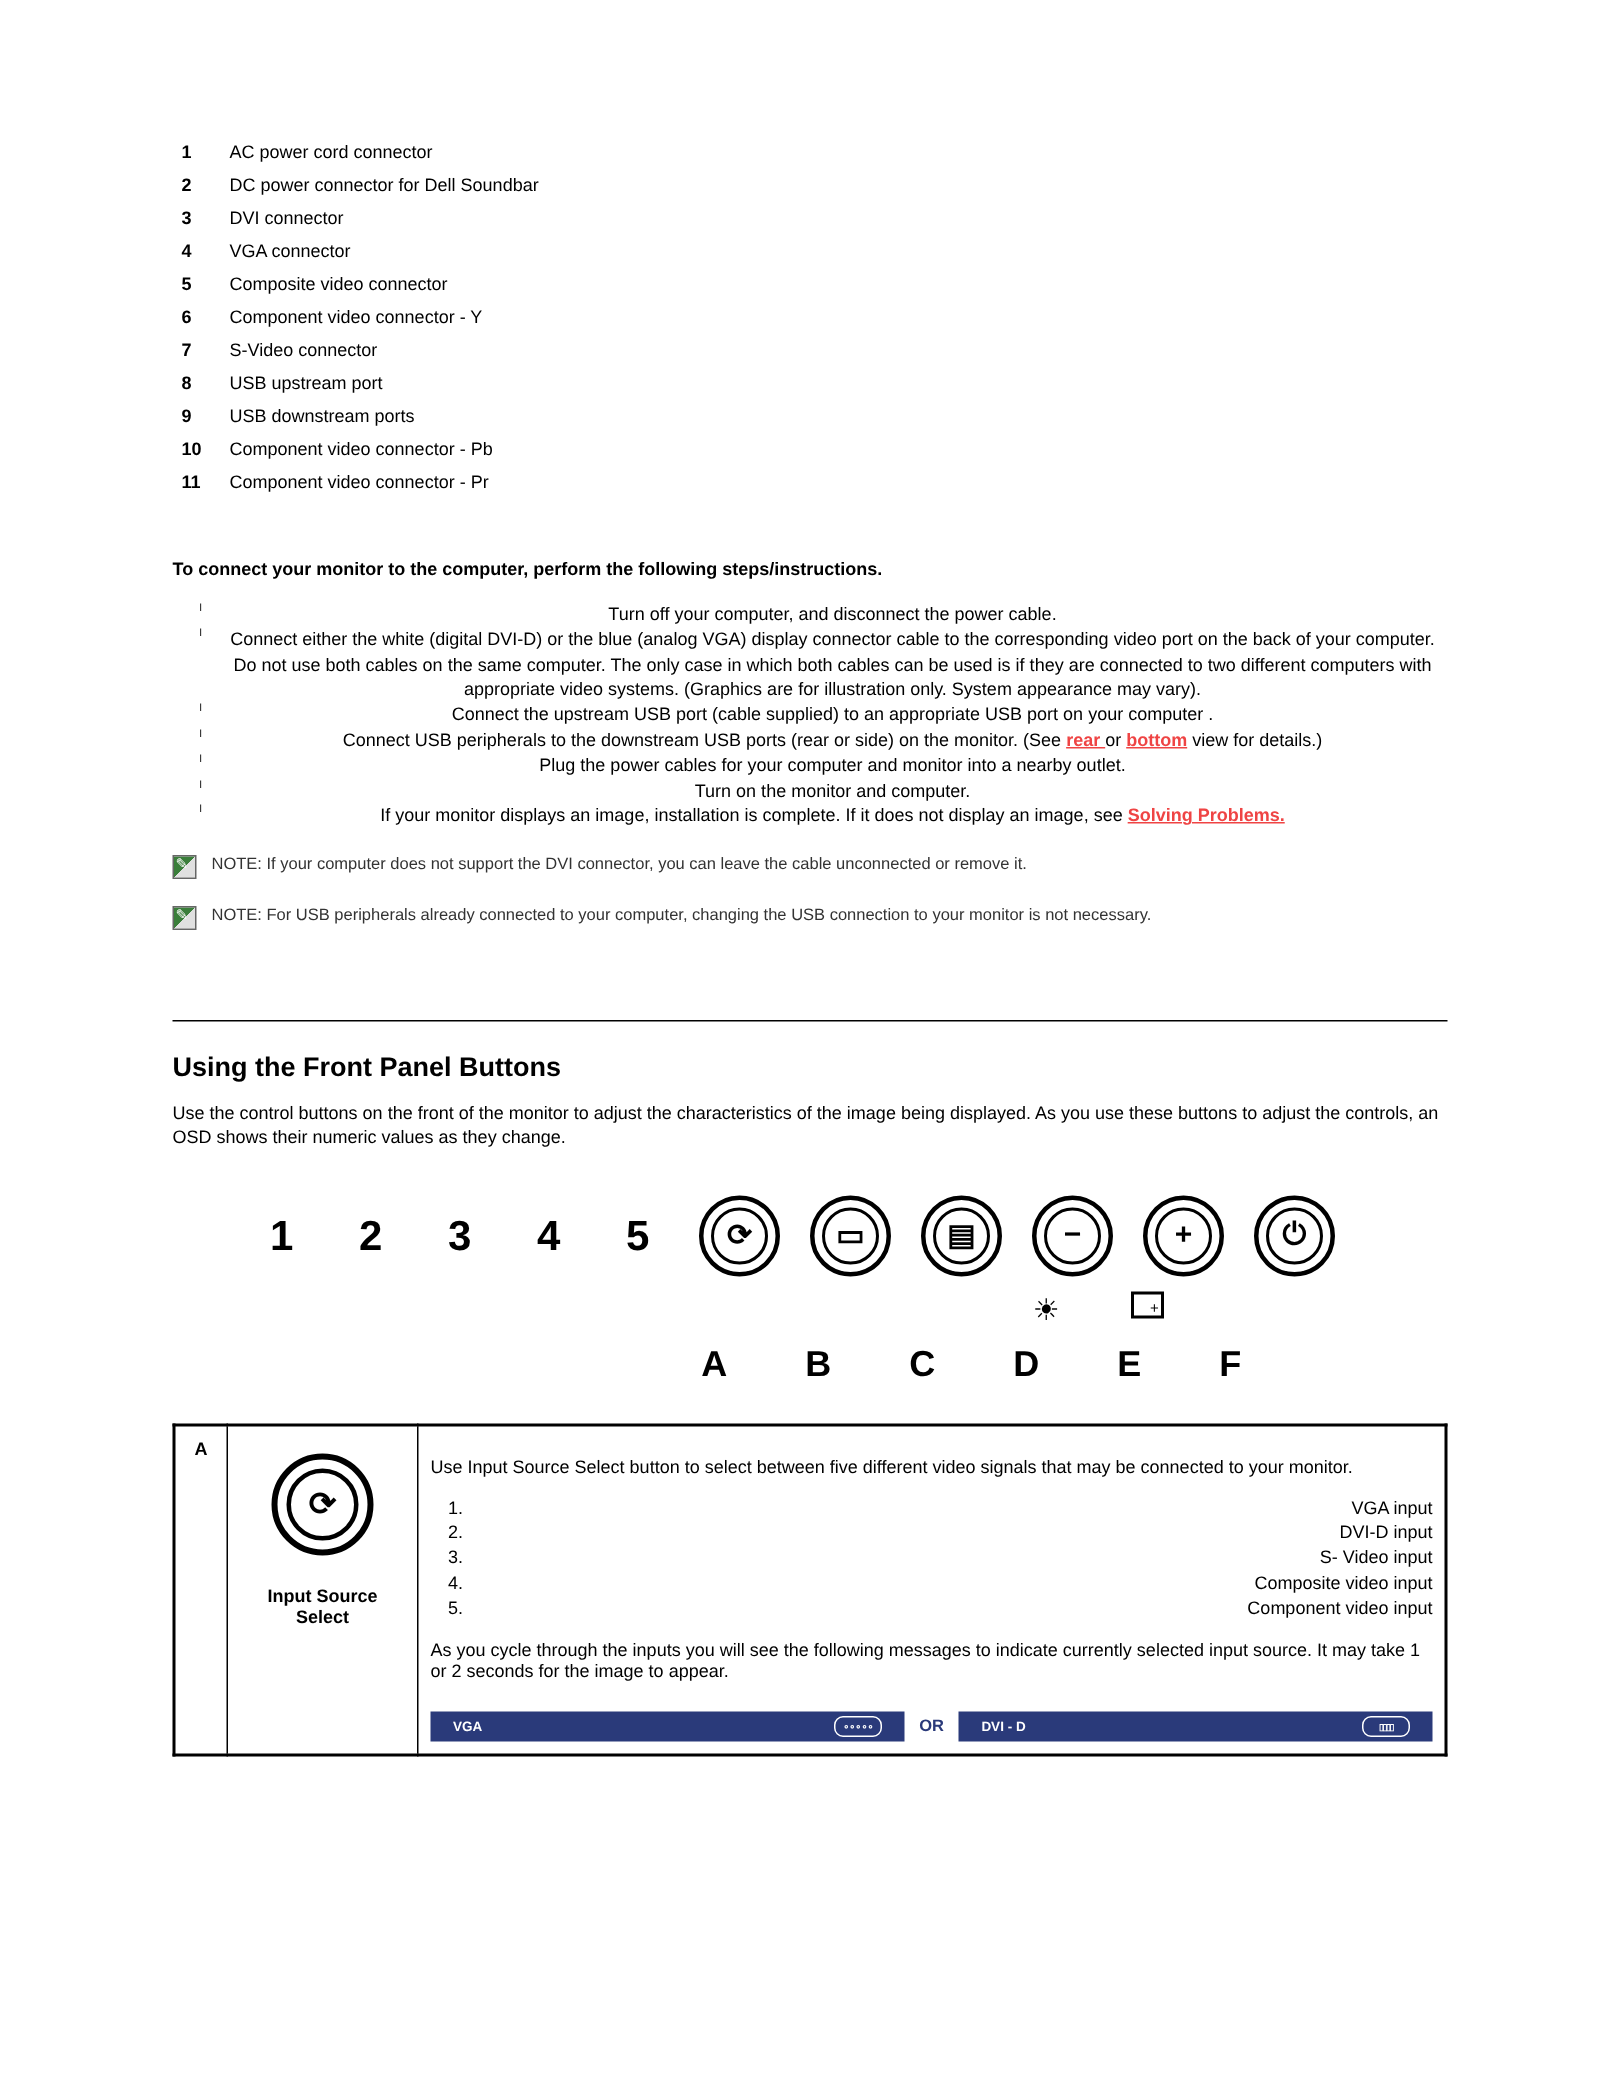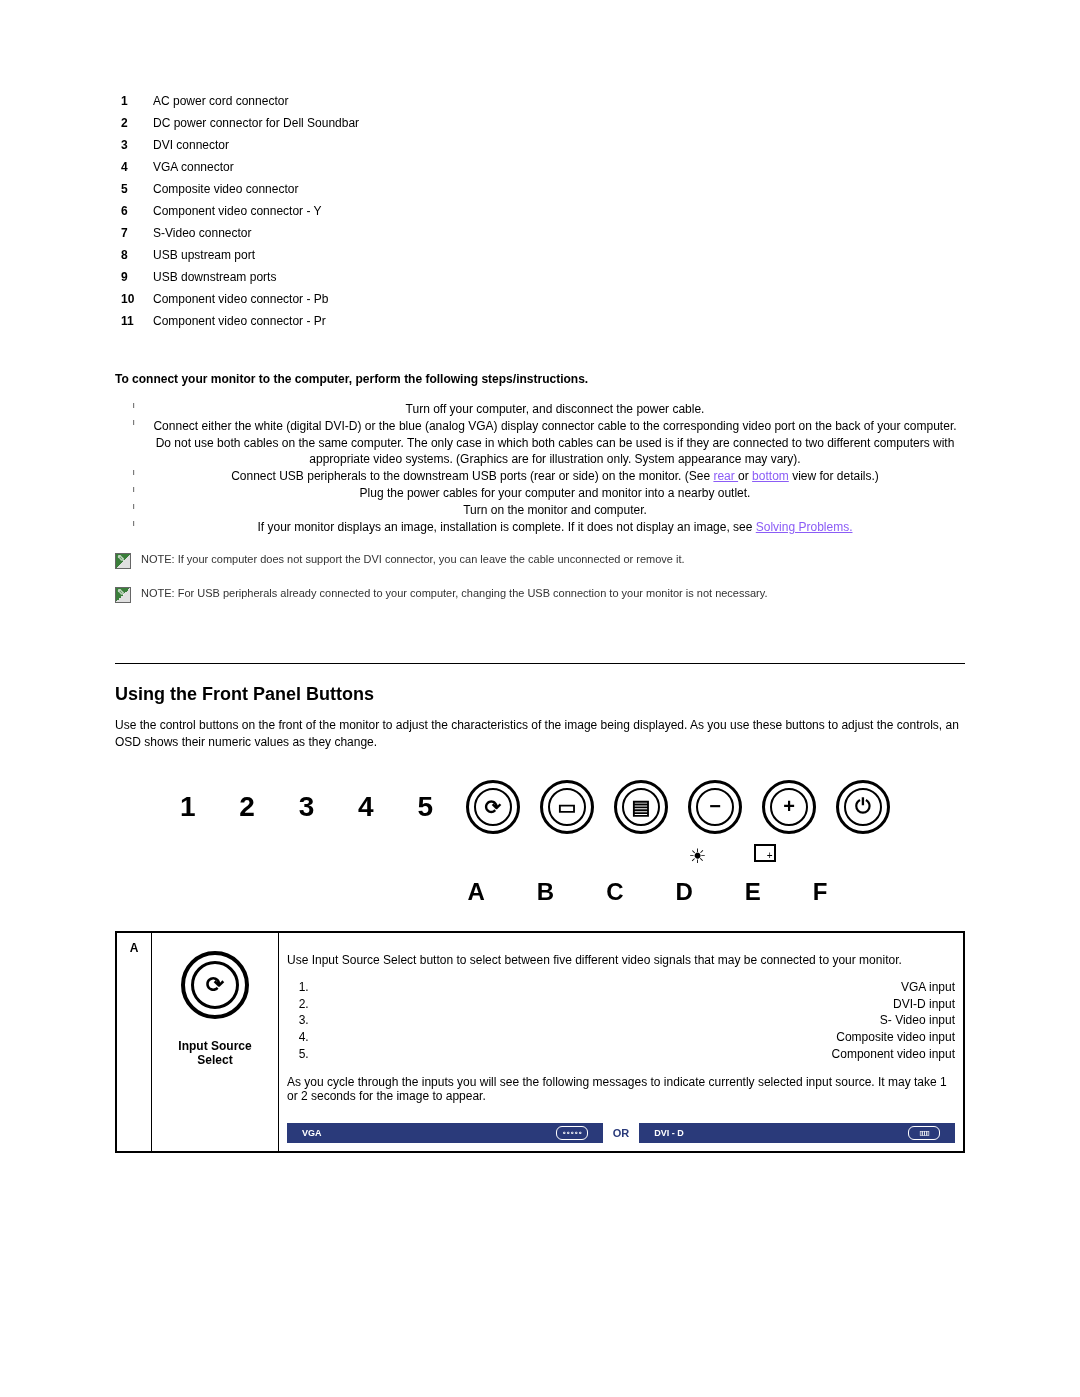--- a/index.html
+++ b/index.html
@@ -41,22 +41,23 @@
     font-size: 12px;
     line-height: 1.4;
   }
   .step-list li::before {
     content: "l";
     position: absolute;
     left: 18px;
     font-size: 7px;
   }
   a.inline-link {
-    color: #8b5cf6;
+    color: #ef4444;
     text-decoration: underline;
+    font-weight: bold;
   }
   .note-row {
     display: flex;
     align-items: flex-start;
     gap: 10px;
     margin: 18px 0 0 0;
     font-size: 11px;
     color: #333;
   }
   .note-icon {
@@ -294,20 +295,21 @@
         <td>Component video connector - Pr</td>
       </tr>
     </tbody>
 </table>
 
 <p class="bold-instruction">To connect your monitor to the computer, perform the following steps/instructions.</p>
 
 <ul class="step-list">
   <li>Turn off your computer, and disconnect the power cable.</li>
   <li>Connect either the white (digital DVI-D) or the blue (analog VGA) display connector cable to the corresponding video port on the back of your computer. Do not use both cables on the same computer. The only case in which both cables can be used is if they are connected to two different computers with appropriate video systems. (Graphics are for illustration only. System appearance may vary).</li>
+  <li>Connect the upstream USB port (cable supplied) to an appropriate USB port on your computer .</li>
   <li>
     <span>Connect USB peripherals to the downstream USB ports (rear or side) on the monitor. (See </span><a href="#" class="inline-link">rear </a><span>or </span><a href="#" class="inline-link">bottom</a><span> view for details.)</span>
   </li>
   <li>Plug the power cables for your computer and monitor into a nearby outlet.</li>
   <li>Turn on the monitor and computer.</li>
   <li>
     <span>If your monitor displays an image, installation is complete. If it does not display an image, see </span><a href="#" class="inline-link">Solving Problems.</a>
   </li>
 </ul>
 

